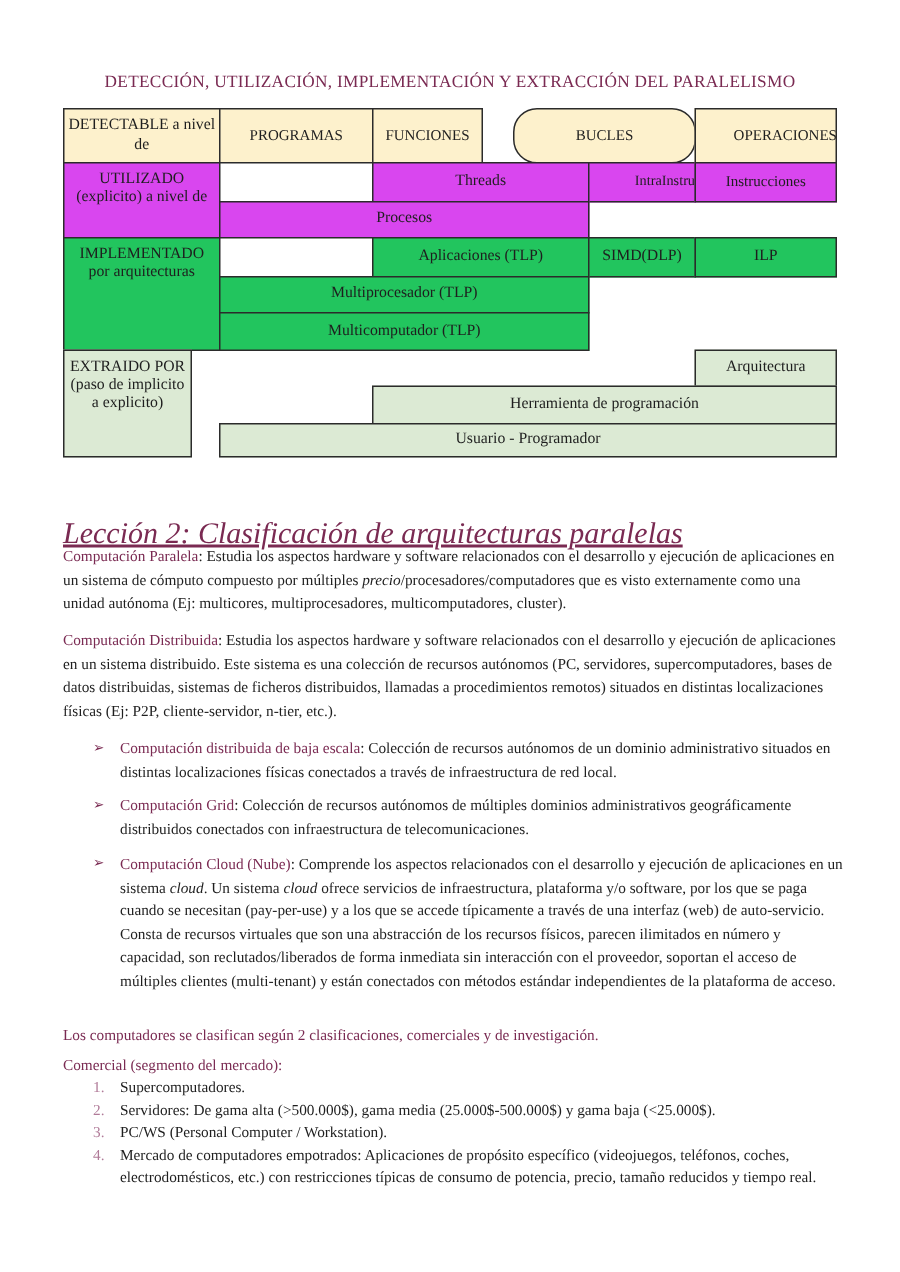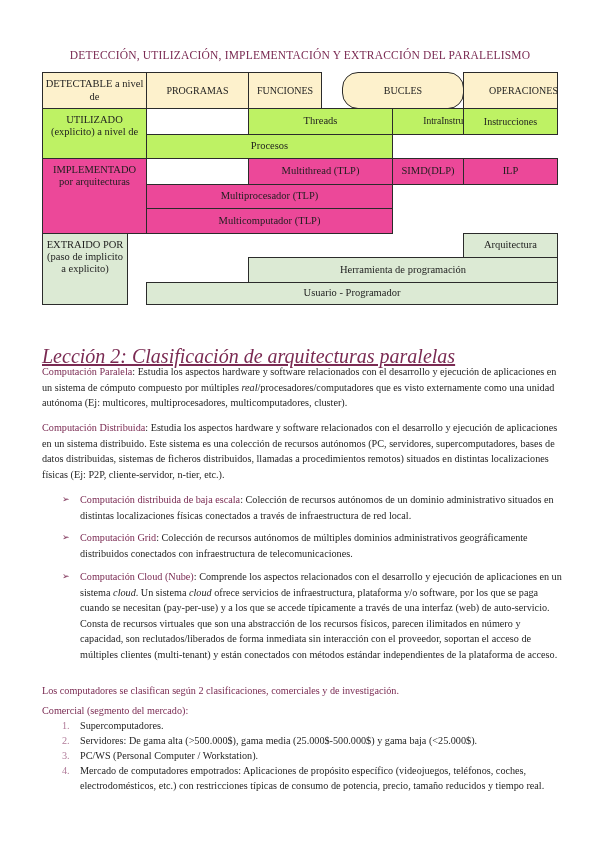--- a/index.html
+++ b/index.html
@@ -5,22 +5,22 @@
   html, body { margin:0; padding:0; background:#ffffff; }
   body { width:600px; height:848px; position:relative; overflow:hidden;
          font-family:"DejaVu Serif", "Liberation Serif", serif; color:#1e1e1e; }
   .title { position:absolute; left:0; width:600px; top:49px; text-align:center;
            font-family:"Liberation Serif", serif; font-size:11.5px; color:#7a2a52; letter-spacing:0.2px; }
   .cell { position:absolute; box-sizing:border-box; border:1px solid #2b2b2b;
           font-family:"Liberation Serif", serif; font-size:10.5px; text-align:center;
           display:flex; align-items:center; justify-content:center; line-height:1.15; padding:0 2px; }
   .cell.top { align-items:flex-start; padding-top:5px; }
   .yellow { background:#fdf1cc; }
-  .pink { background:#bef264; }
-  .blue { background:#ec4899; }
+  .pink { background:#d946ef; }
+  .blue { background:#22c55e; }
   .green { background:#dcead4; }
   .white { background:#ffffff; }
   .hdr { font-size:10px; }
   .lesson { position:absolute; left:42px; top:345px; font-family:"Liberation Serif", serif; font-style:italic;
             font-size:20px; color:#7a2a52; text-decoration:underline; }
   .para { position:absolute; left:42px; width:520px; font-family:"Liberation Serif", serif; font-size:10.2px;
           line-height:15.5px; color:#1e1e1e; }
   .para .term { color:#7a2a52; }
   .bullet { position:absolute; left:62px; width:500px; font-family:"Liberation Serif", serif; font-size:10.2px;
             line-height:15.5px; color:#1e1e1e; }
@@ -53,36 +53,36 @@
 
     <div class="cell pink top" style="left:42px; top:108px; width:105px; height:51px;">UTILIZADO (explicito) a nivel de</div>
     <div class="cell white" style="left:146px; top:108px; width:103px; height:27px;"></div>
     <div class="cell pink" style="left:248px; top:108px; width:145px; height:27px;">Threads</div>
     <div class="cell pink" style="left:392px; top:108px; width:72px; height:27px; font-size:9.5px;padding-left:41px;">IntraInstrucc</div>
     <div class="cell pink" style="left:463px; top:108px; width:95px; height:27px; font-size:10px;">Instrucciones</div>
     <div class="cell pink" style="left:146px; top:134px; width:247px; height:25px;">Procesos</div>
 
     <div class="cell blue top" style="left:42px; top:158px; width:105px; height:76px;">IMPLEMENTADO por arquitecturas</div>
     <div class="cell white" style="left:146px; top:158px; width:103px; height:27px;"></div>
-    <div class="cell blue" style="left:248px; top:158px; width:145px; height:27px;">Multithread (TLP)</div>
+    <div class="cell blue" style="left:248px; top:158px; width:145px; height:27px;">Aplicaciones (TLP)</div>
     <div class="cell blue" style="left:392px; top:158px; width:72px; height:27px;">SIMD(DLP)</div>
     <div class="cell blue" style="left:463px; top:158px; width:95px; height:27px;">ILP</div>
     <div class="cell blue" style="left:146px; top:184px; width:247px; height:25px;">Multiprocesador (TLP)</div>
     <div class="cell blue" style="left:146px; top:208px; width:247px; height:26px;">Multicomputador (TLP)</div>
 
     <div class="cell green top" style="left:42px; top:233px; width:86px; height:72px;">EXTRAIDO POR (paso de implicito a explicito)</div>
     <div class="cell green" style="left:463px; top:233px; width:95px; height:25px;">Arquitectura</div>
     <div class="cell green" style="left:248px; top:257px; width:310px; height:26px;">Herramienta de programación</div>
     <div class="cell green" style="left:146px; top:282px; width:412px; height:23px;">Usuario - Programador</div>
   </div>
 
   <div class="lesson">Lección 2: Clasificación de arquitecturas paralelas</div>
 
   <div class="para" style="top:364px;">
-    <span class="term">Computación Paralela</span><span>: Estudia los aspectos hardware y software relacionados con el desarrollo y ejecución de aplicaciones en un sistema de cómputo compuesto por múltiples </span><i>real</i><span>/procesadores/computadores que es visto externamente como una unidad autónoma (Ej: multicores, multiprocesadores, multicomputadores, cluster).</span>
+    <span class="term">Computación Paralela</span><span>: Estudia los aspectos hardware y software relacionados con el desarrollo y ejecución de aplicaciones en un sistema de cómputo compuesto por múltiples </span><i>precio</i><span>/procesadores/computadores que es visto externamente como una unidad autónoma (Ej: multicores, multiprocesadores, multicomputadores, cluster).</span>
   </div>
 
   <div class="para" style="top:420px;">
     <span class="term">Computación Distribuida</span><span>: Estudia los aspectos hardware y software relacionados con el desarrollo y ejecución de aplicaciones en un sistema distribuido. Este sistema es una colección de recursos autónomos (PC, servidores, supercomputadores, bases de datos distribuidas, sistemas de ficheros distribuidos, llamadas a procedimientos remotos) situados en distintas localizaciones físicas (Ej: P2P, cliente-servidor, n-tier, etc.).</span>
   </div>
 
   <div class="bullet" style="top:492px;">
     <span class="arrow">➢</span>
     <span class="text"><span class="term">Computación distribuida de baja escala</span><span>: Colección de recursos autónomos de un dominio administrativo situados en distintas localizaciones físicas conectados a través de infraestructura de red local.</span></span>
   </div>

